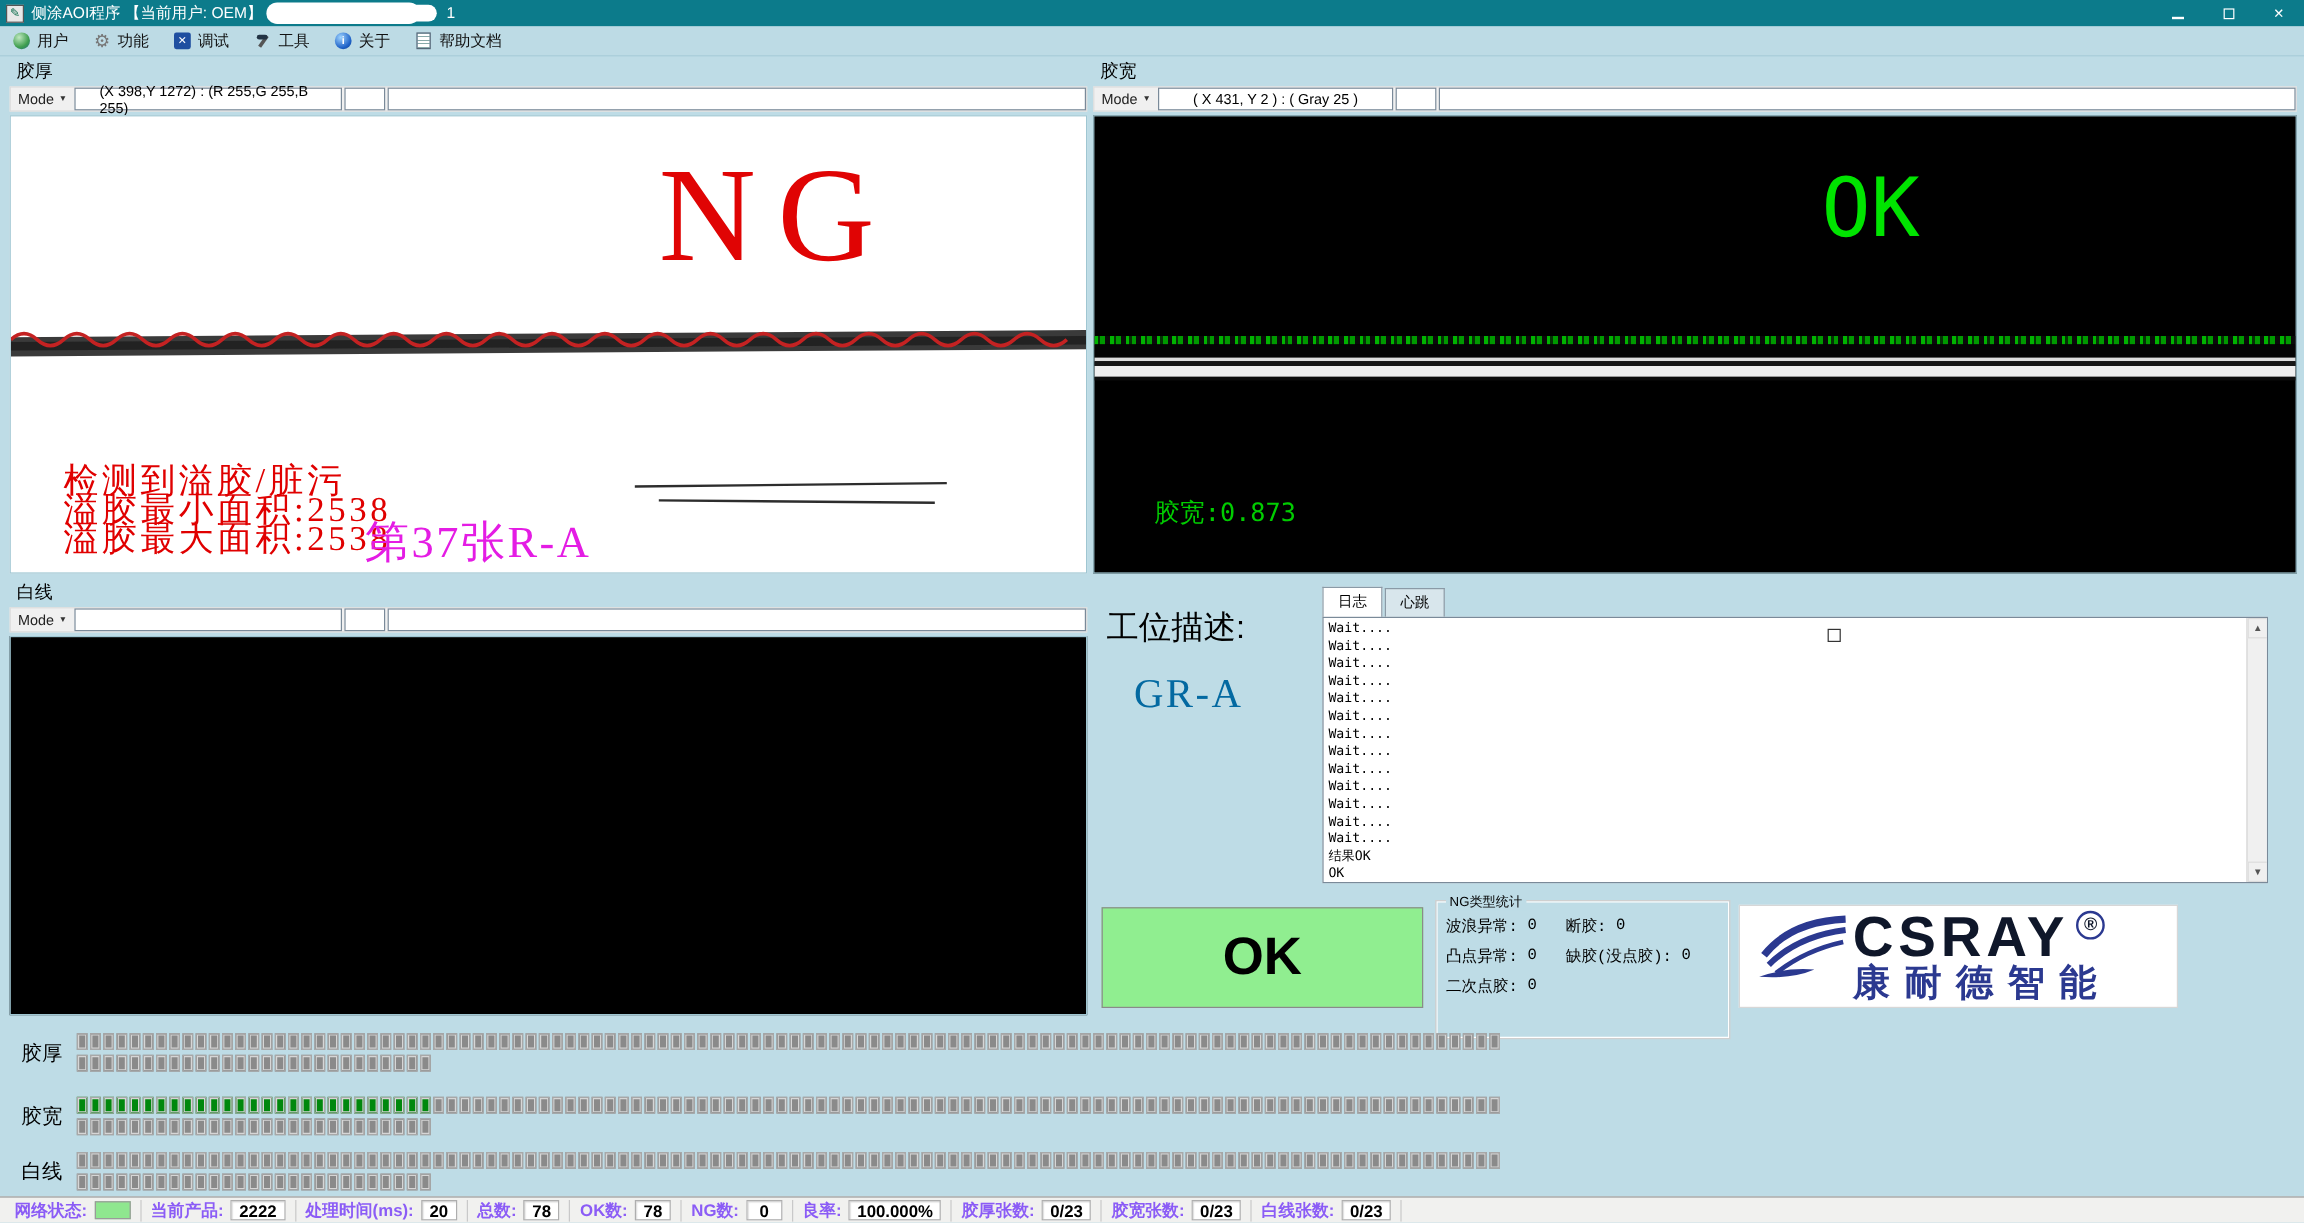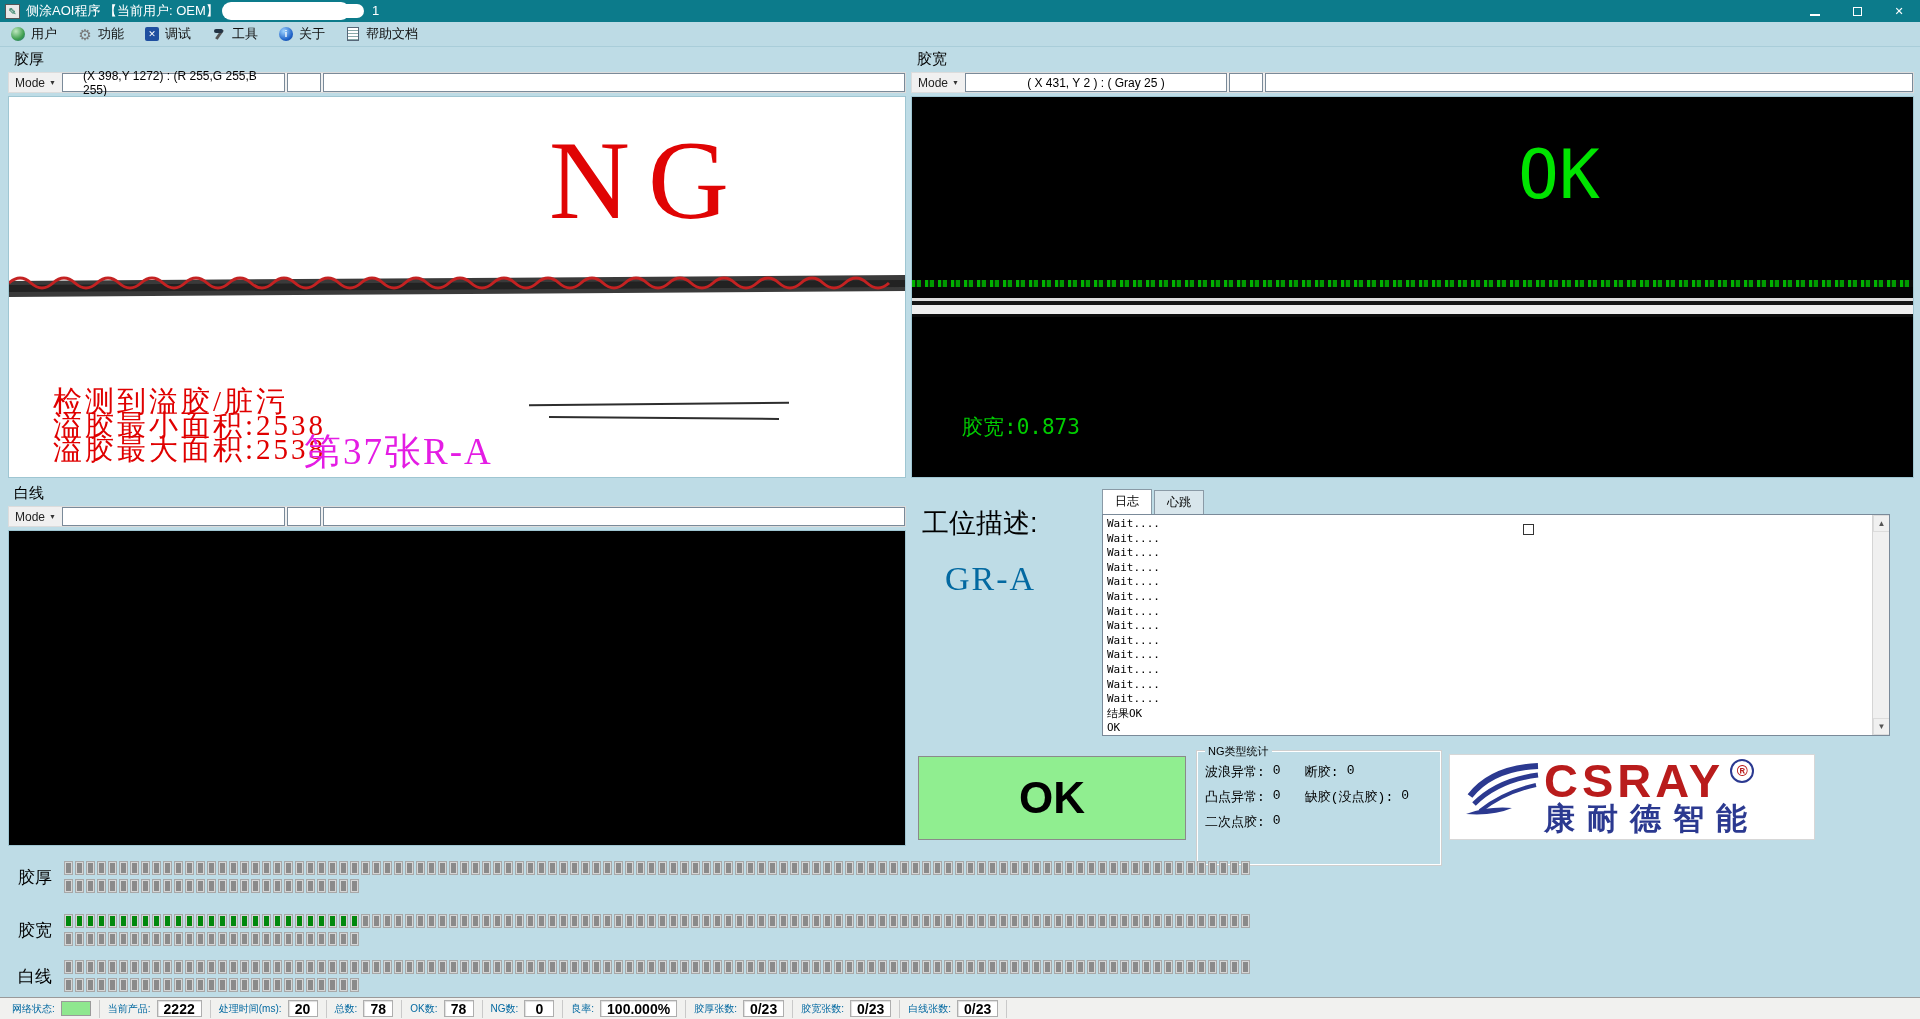--- a/index.html
+++ b/index.html
@@ -110,40 +110,40 @@
   .ng-group { position:absolute; left:1196px; top:750px; width:246px; height:116px;
     border:1px solid #cfcfcf; box-shadow:inset 0 0 0 1px #fff; }
   .ng-title { position:absolute; left:8px; top:-7px; background:#BEDCE6; padding:0 3px;
     font-size:11px; color:#000; }
   .ng-cols { display:flex; padding:12px 4px 0 8px; gap:10px;font-family:Liberation Mono, monospace; }
   .ng-col { display:flex; flex-direction:column; gap:7px; }
   .ng-row { display:flex; font-size:13px; color:#000; gap:8px; }
   .ng-row .v { min-width:22px; text-align:left; }
   .logo-box { position:absolute; left:1449px; top:754px; width:366px; height:86px;
     background:#fff; border:1px solid #d7d7d7; display:flex; align-items:center; padding:4px 8px; }
-  .logo-text { color:#b91c1c; font-weight:bold; font-size:47px; letter-spacing:4px;
+  .logo-text { color:#0f172a; font-weight:bold; font-size:47px; letter-spacing:4px;
     line-height:44px; }
   .logo-reg { display:inline-block; vertical-align:top; font-size:15px; border:2px solid #2B3990;
     border-radius:50%; width:24px; height:24px; line-height:20px; text-align:center;
     letter-spacing:0; margin-left:6px; }
   .logo-sub { color:#2B3990; font-weight:bold; font-size:31px; letter-spacing:12px; line-height:32px; }
 
   
   .prog-group-label { position:absolute; left:18px; font-size:17px; color:#000; }
   .prog-row { position:absolute; left:64px; display:flex; }
   .sq { width:9px; height:14px; border:1px solid #a8a8a8; background:#8a8a8a; margin-right:2px;
     box-shadow:inset 0 0 0 1px #d6d6d6; }
   .sq.green { background:#00880D; }
 
   
   .statusbar { position:absolute; left:0; top:997px; width:1920px; height:22px; background:#F1F1EF;
     border-top:1px solid #9a9a9a; display:flex; align-items:center; padding-left:4px; }
   .sb-item { display:flex; align-items:center; gap:6px; padding:0 8px; height:18px;
     border-right:1px solid #c9c9c9; }
-  .sb-label { font-size:10px; font-weight:normal; color:#0369a1; white-space:nowrap; }
+  .sb-label { font-size:14px; font-weight:bold; color:#8b5cf6; white-space:nowrap; }
   .sb-value { background:#fff; border:1px solid #aeaeae; box-shadow:inset 1px 1px 1px #ddd;
     font-size:14px; font-weight:bold; color:#000; padding:0 6px; min-width:30px; height:17px;
     display:flex; align-items:center; justify-content:center; }
   .sb-swatch { width:30px; height:15px; background:#8FE78F; border:1px solid #9a9a9a; }
 </style>
 </head>
 <body>
 
 <div id="app">
 
@@ -231,21 +231,21 @@
     <div class="scratch-line" style="left:520px; top:306px; width:260px; transform:rotate(-0.6deg);"></div>
     <div class="scratch-line" style="left:540px; top:320px; width:230px; transform:rotate(0.5deg);"></div>
   </div>
 
   <div class="panel-label" style="left:917px; top:50px;">胶宽</div>
   <div class="toolbar" style="left:911px; top:72px; width:1003px;">
     <div class="mode-btn">
       <span>Mode</span>
       <span class="mode-arrow">▼</span>
     </div>
-    <div class="tb-field" style="width:262px;">( X 431, Y 2 ) : ( Gray 25 )</div>
+    <div class="tb-field" style="width:196px;">( X 431, Y 2 ) : ( Gray 25 )</div>
     <div style="width:2px;"></div>
     <div class="tb-field" style="width:34px;"></div>
     <div style="width:2px;"></div>
     <div class="tb-field" style="flex:1;"></div>
   </div>
   <div class="img-area img-black" style="left:911px; top:96px; width:1003px; height:382px;">
     <div class="ok-text">OK</div>
     <div class="strip">
       <div class="s1"></div>
       <div class="s2"></div>

